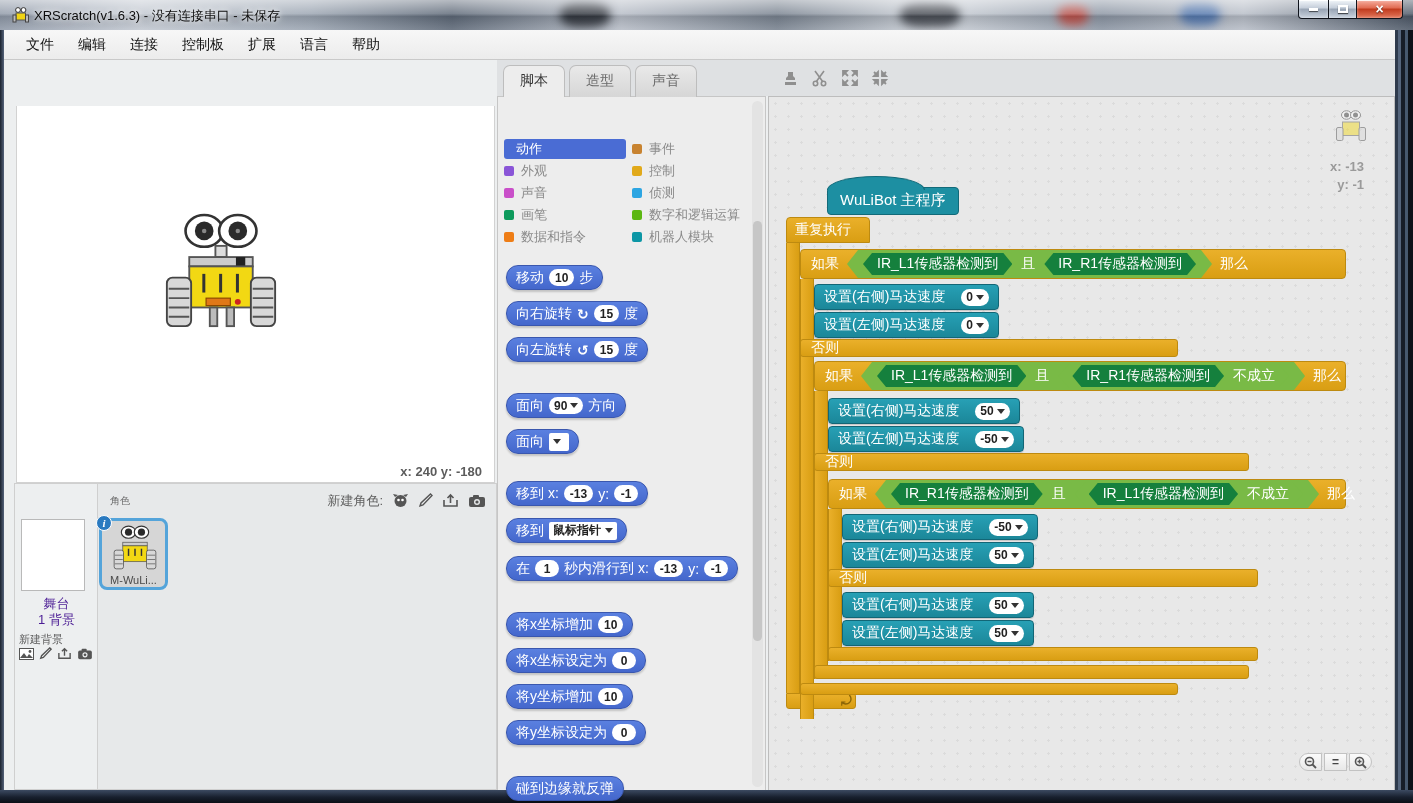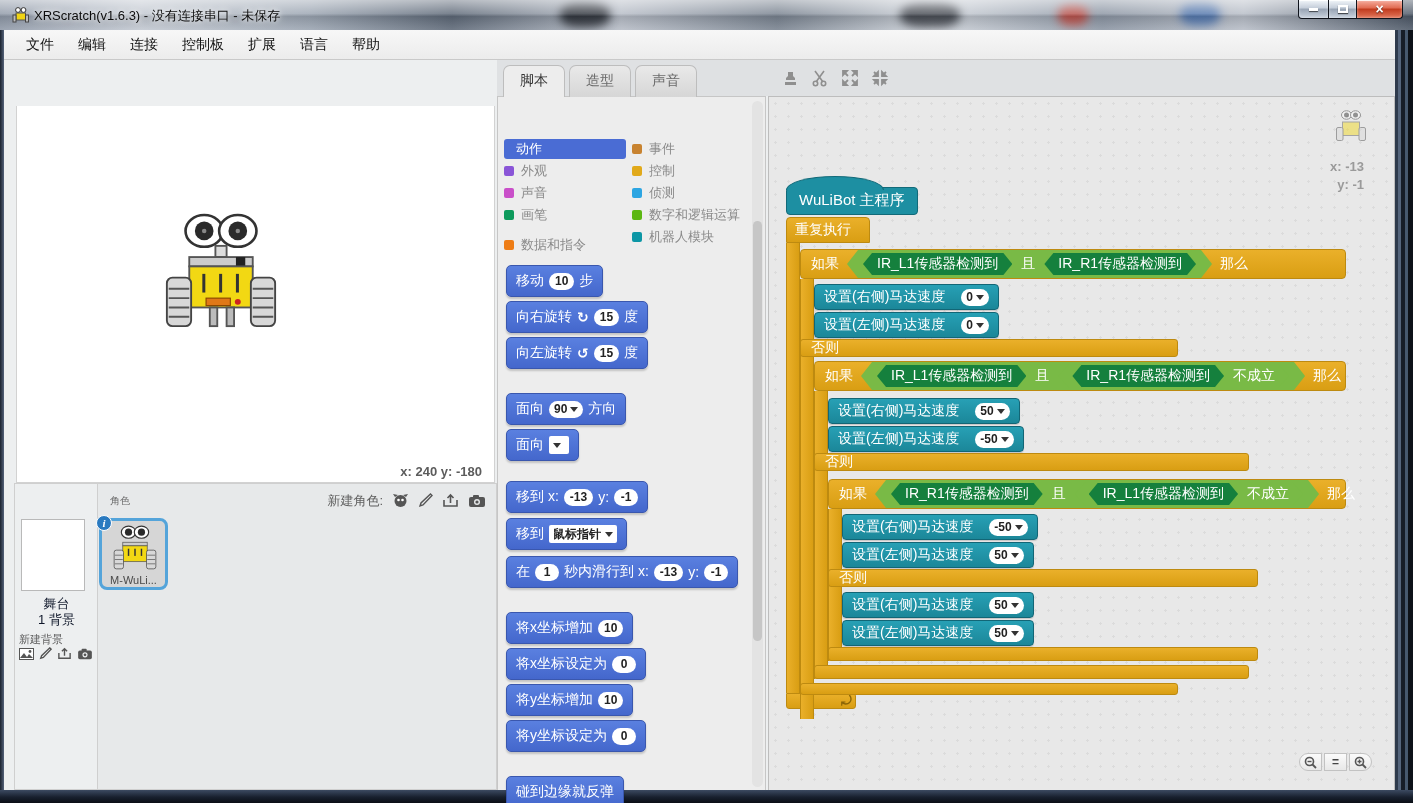--- a/index.html
+++ b/index.html
@@ -53,21 +53,21 @@
     text-align:right; padding:2px 12px 0 0; }
 
   
   .sprites-panel { position:absolute; left:10px; top:423px; width:483px; height:307px;
     background:#e7e9ea; border:1px solid #cfcfcf; }
   .sp-header { position:absolute; left:84px; top:0; width:397px; height:33px; display:flex; align-items:center; }
   .sp-title { font-size:10px; color:#6a6a6a; margin-left:11px; }
   .sp-new { margin-left:auto; display:flex; align-items:center; gap:9px; padding-right:10px; font-size:13px; color:#5f5f5f; }
   .sp-left { position:absolute; left:0; top:0; width:83px; height:305px; background:#edeff0; border-right:1px solid #cfcfcf; }
   .stage-thumb { position:absolute; left:6px; top:35px; width:64px; height:72px; background:#fff; border:1px solid #b9b9b9; }
-  .sp-left-label { position:absolute; left:0; top:112px; width:83px; text-align:center; font-size:13px; color:#0f172a; line-height:1.2; }
+  .sp-left-label { position:absolute; left:0; top:112px; width:83px; text-align:center; font-size:13px; color:#4c1d95; line-height:1.2; }
   .new-backdrop { position:absolute; left:4px; top:148px; font-size:11px; color:#5f5f5f; }
   .backdrop-icons { position:absolute; left:4px; top:163px; display:flex; gap:5px; align-items:center; }
   .sprite-card { position:absolute; left:84px; top:34px; width:69px; height:72px; background:#d6d6d6;
     border:3px solid #54a4da; border-radius:8px; }
   .info-badge { position:absolute; left:-6px; top:-6px; width:16px; height:16px; background:#2a7ac0; color:#fff;
     border-radius:50%; font-size:11px; font-style:italic; font-weight:bold; font-family:"Liberation Serif",serif;
     display:flex; align-items:center; justify-content:center; border:1px solid #fff; }
   .sprite-name { position:absolute; left:0; bottom:1px; width:100%; text-align:center; font-size:11px; color:#4a4a4a; }
 
   
@@ -75,22 +75,22 @@
   .palette { position:absolute; left:493px; top:36px; width:269px; height:694px; background:#ededed;
     border:1px solid #c6c6c6; border-bottom:none;text-align:center; }
   .tabs { position:absolute; left:499px; top:5px; display:flex; z-index:4; }
   .tab { font-size:14px; color:#6b6b6b; padding:6px 16px 7px; border:1px solid #bdbdbd; border-bottom:none;
     border-radius:7px 7px 0 0; background:linear-gradient(180deg,#e9e9e9,#d6d6d6); margin-right:4px; }
   .tab.active { background:#ededed; color:#333; height:32px; }
   .cats { position:absolute; left:6px; top:42px; width:258px; }
   .cat { position:absolute; height:20px; display:flex; align-items:center; gap:7px; font-size:13px; color:#8a8a8a; }
   .cat .sq { width:10px; height:10px; border-radius:2px; flex:0 0 auto; }
   .cat.selected { background:#4a6cd4; color:#fff; border-radius:3px; padding-left:12px; width:122px; }
-  .mblock { position:absolute; height:32px; background:linear-gradient(180deg,#5a80e0,#4467cc);
-    border:1px solid #3a57ae; border-radius:5px; color:#fff; font-size:14px; padding:0 9px;
+  .mblock { position:absolute; height:25px; background:linear-gradient(180deg,#5a80e0,#4467cc);
+    border:1px solid #3a57ae; border-radius:12px; color:#fff; font-size:14px; padding:0 9px;
     display:inline-flex; align-items:center; gap:5px; box-shadow:0 2px 2px rgba(0,0,0,.18); white-space:nowrap; }
   .num { background:#fff; color:#222; border-radius:11px; min-width:24px; height:17px; padding:0 6px;
     display:inline-flex; align-items:center; justify-content:center; font-size:12px; font-weight:bold; }
   .oval-dd { background:#fff; color:#222; border-radius:11px; height:17px; padding:0 5px;
     display:inline-flex; align-items:center; gap:3px; font-size:12px; font-weight:bold; }
   .rect-dd { background:#fff; color:#222; border-radius:2px; height:18px; min-width:20px; padding:0 4px;
     display:inline-flex; align-items:center; gap:4px; font-size:12px; font-weight:bold; }
   .caret { width:0; height:0; border-left:4px solid transparent; border-right:4px solid transparent; border-top:5px solid #333; }
   .turn-ico { font-size:14px; font-weight:bold; }
   .pal-scroll { position:absolute; left:254px; top:4px; width:11px; height:686px; background:#e3e3e3; border-radius:6px; }
@@ -102,21 +102,21 @@
     background-image:radial-gradient(#dbdbdb 1px, transparent 1.3px); background-size:13px 13px; }
   .toolbar { position:absolute; left:776px; top:8px; display:flex; gap:10px; align-items:center; }
   .tool { width:20px; height:20px; display:flex; align-items:center; justify-content:center; }
 
   .corner-robot { position:absolute; right:28px; top:10px; opacity:.45; }
   .pos-label { position:absolute; right:30px; font-size:13px; font-weight:bold; color:#9a9a9a; text-align:right; }
 
   
   .gold { background:linear-gradient(180deg,#eab02a,#d99e13); border:1px solid #bd8a10; }
   .hat { position:absolute; background:#1d8fa2; border:1px solid #126a79; border-radius:4px;
-    color:#fff; font-size:15px; padding:3px 12px; height:28px; }
+    color:#fff; font-size:15px; padding:3px 12px; height:28px;margin-left:41px; }
   .hat::before { content:''; position:absolute; top:-12px; left:-1px; width:96px; height:13px;
     background:#1d8fa2; border:1px solid #126a79; border-bottom:none; border-radius:50% 50% 0 0/100% 100% 0 0; }
   .c-top { position:absolute; border-radius:4px 4px 0 0; color:#fff; font-size:14px; padding:3px 8px; height:26px; white-space:nowrap; }
   .c-arm { position:absolute; width:14px; border-left:1px solid #bd8a10; border-right:1px solid #bd8a10;
     background:linear-gradient(90deg,#eab02a,#d99e13); }
   .if-head { position:absolute; height:30px; border-radius:4px; color:#fff; font-size:14px;
     display:flex; align-items:center; gap:8px; padding:0 10px; white-space:nowrap; }
   .bar { position:absolute; border-radius:3px; color:#fff; font-size:14px; padding:0 0 0 10px;
     display:flex; align-items:center; white-space:nowrap; }
   .bool { background:#79ba46; clip-path:polygon(11px 0,calc(100% - 11px) 0,100% 50%,calc(100% - 11px) 100%,11px 100%,0 50%);
@@ -338,21 +338,21 @@
           <span>外观</span>
         </div>
       <div class="cat" style="left:0;top:44px;">
           <span class="sq" style="background-color: rgb(201, 79, 201);"></span>
           <span>声音</span>
         </div>
       <div class="cat" style="left:0;top:66px;">
           <span class="sq" style="background-color: rgb(14, 154, 92);"></span>
           <span>画笔</span>
         </div>
-      <div class="cat" style="left:0;top:88px;margin-top:8px;">
+      <div class="cat" style="left:0;top:88px;">
           <span class="sq" style="background-color: rgb(238, 125, 22);"></span>
           <span>数据和指令</span>
         </div>
       <div class="cat" style="left:128px;top:0;">
           <span class="sq" style="background-color: rgb(200, 131, 48);"></span>
           <span>事件</span>
         </div>
       <div class="cat" style="left:128px;top:22px;">
           <span class="sq" style="background-color: rgb(225, 169, 26);"></span>
           <span>控制</span>

